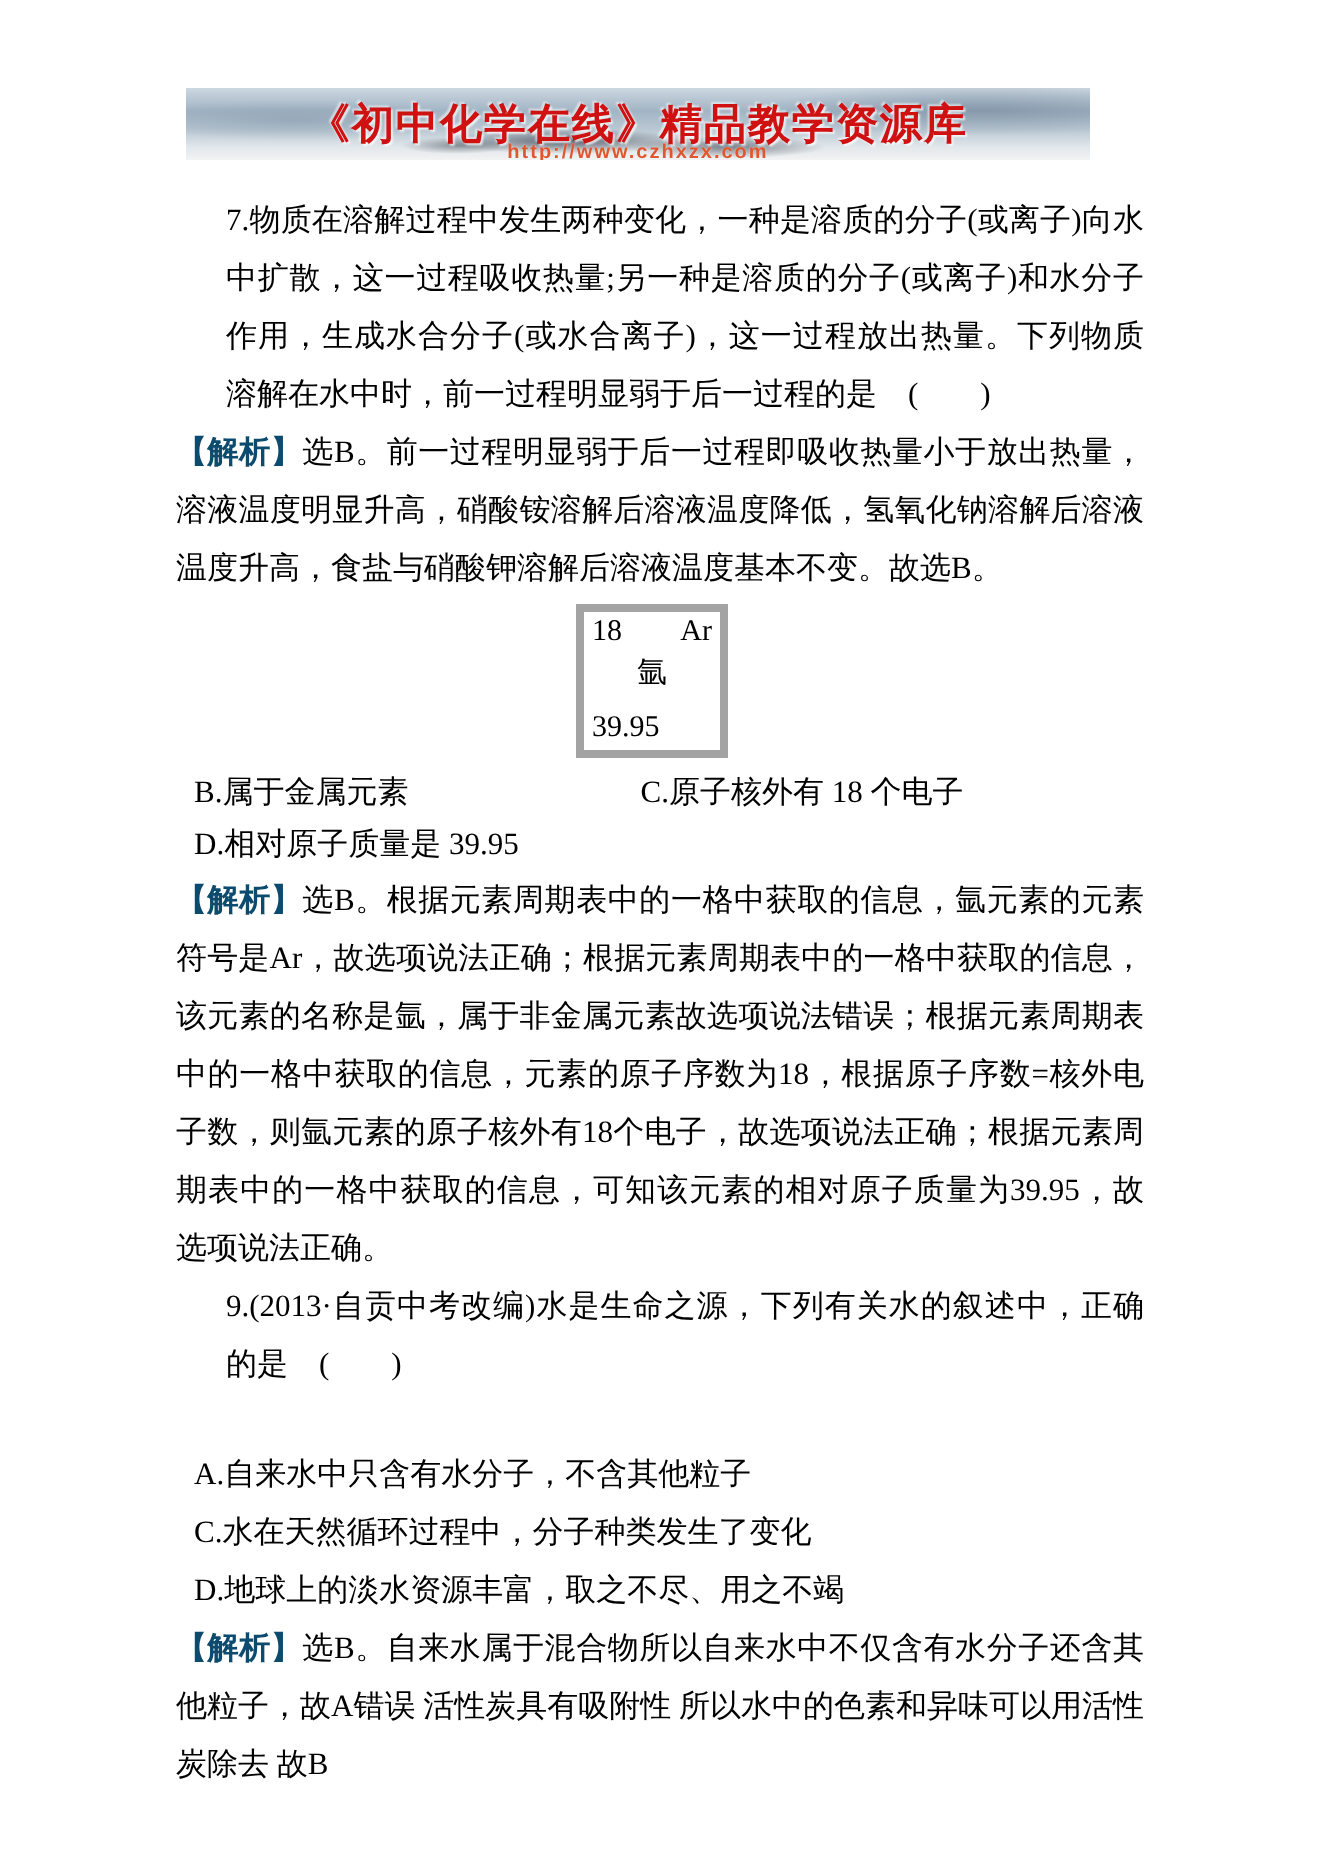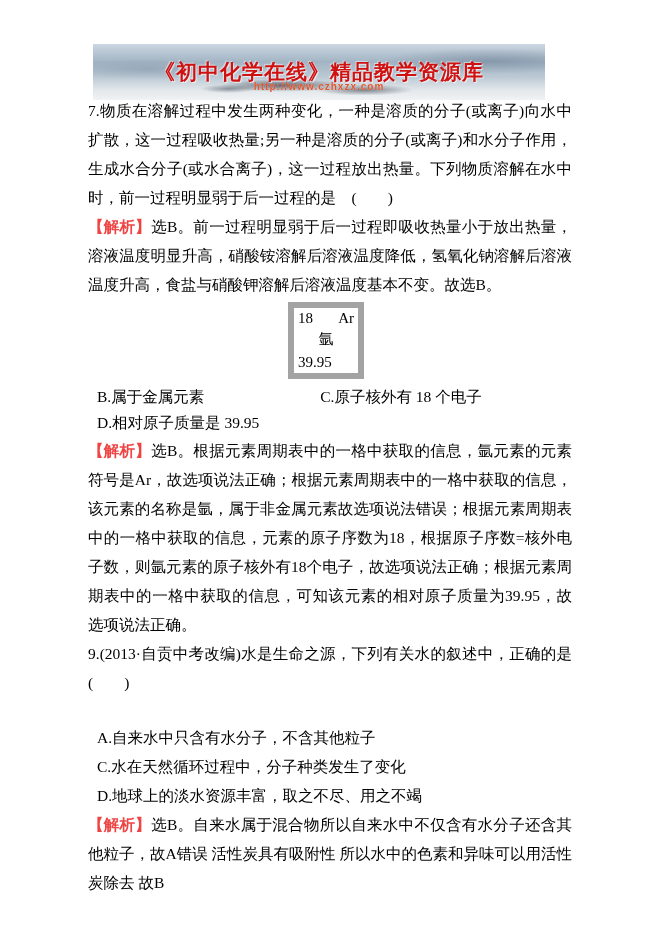--- a/index.html
+++ b/index.html
@@ -9,21 +9,21 @@
     background: #ffffff;
     position: relative;
     font-family: "Liberation Serif", "DejaVu Serif", serif;
     color: #000;
     overflow: hidden;
   }
 
   
   .banner {
     position: absolute; left: 93px; top: 44px;
-    width: 452px; height: 56px;
+    width: 452px; height: 36px;
     background:
       radial-gradient(ellipse 90px 9px at 42% 74%, rgba(25,35,50,.65), transparent 70%),
       radial-gradient(ellipse 70px 8px at 60% 82%, rgba(35,45,60,.55), transparent 70%),
       radial-gradient(ellipse 40px 6px at 30% 80%, rgba(35,45,60,.45), transparent 70%),
       radial-gradient(ellipse 150px 18px at 88% 30%, rgba(105,125,145,.5), transparent 72%),
       radial-gradient(ellipse 120px 14px at 12% 45%, rgba(130,150,168,.5), transparent 72%),
       linear-gradient(180deg, #ccd7e1 0%, #a2b4c4 32%, #bac8d3 58%, #e2e7eb 82%, #f1f3f4 100%);
     display: flex; flex-direction: column; align-items: center; justify-content: center;
     overflow: hidden;
   }
@@ -39,34 +39,34 @@
     font-family: "Liberation Sans", sans-serif;
     text-shadow: 0 0 1px rgba(255,255,255,.6);
   }
 
   
   .content {
     position: absolute; left: 88px; top: 96px; width: 484px;
     font-size: 15.5px;
   }
   p { margin: 0; }
-  .stem { line-height: 29px; text-align: justify; }
+  .stem { line-height: 29px; text-align: justify; margin-left: 25px; }
   .analysis { line-height: 29px; text-align: justify; }
-  .analysis-label { color: #ef4444; font-weight: bold; }
+  .analysis-label { color: #0c4a6e; font-weight: bold; }
   .opts2 {
     display: grid; grid-template-columns: 47% 53%;
     line-height: 26px; padding-left: 9px;
   }
   .opts1 { line-height: 29px; padding-left: 9px; margin-top: 26px; }
   .opts1 div { white-space: nowrap; }
 
   
   .element-box {
     width: 76px; height: 77px;
-    border: 6px solid #a3a3a3;
+    border: 4px solid #a3a3a3;
     margin: 3px 0 5px 200px;
     padding: 1px 4px 2px 4px;
     display: flex; flex-direction: column;
     font-size: 15px; line-height: 18px;
   }
   .el-top { display: flex; justify-content: space-between; }
   .el-name { text-align: center; margin-top: 3px; }
   .el-mass { margin-top: auto; }
 </style>
 </head>

